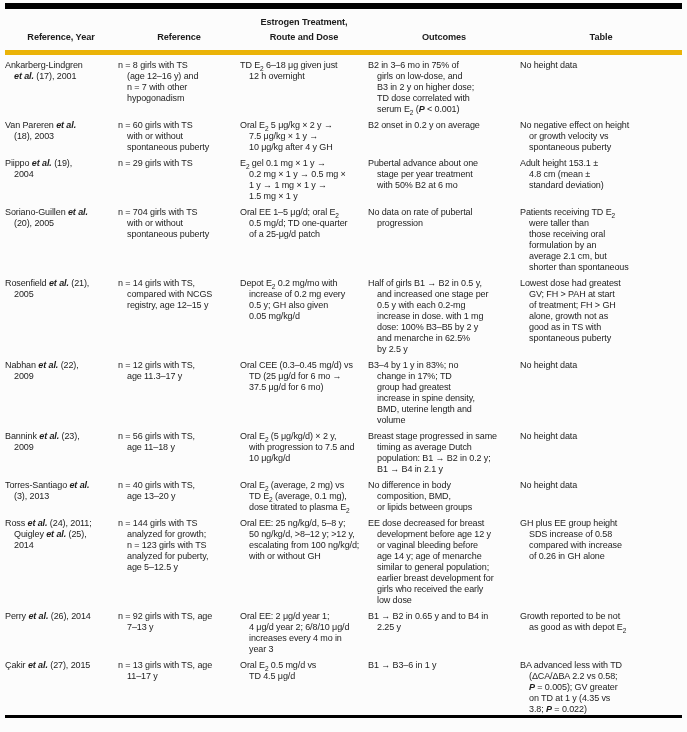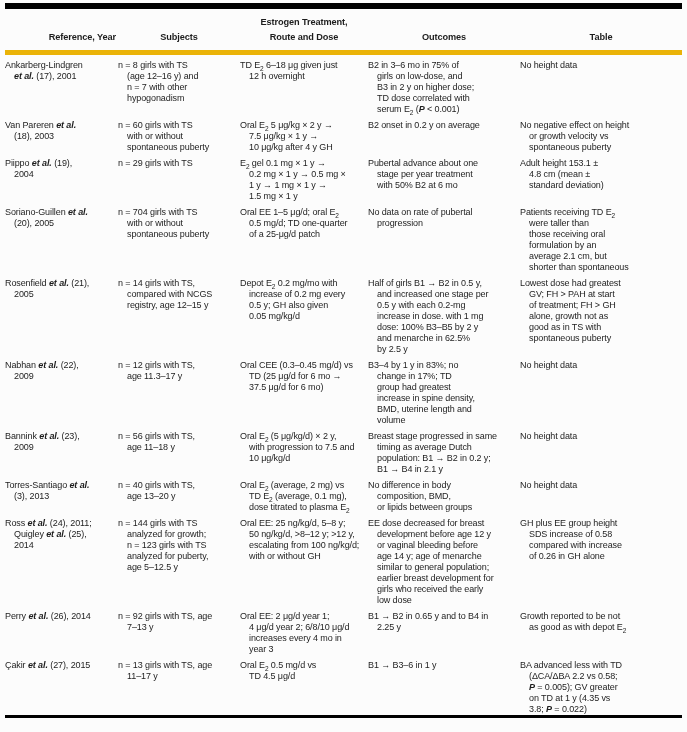--- a/index.html
+++ b/index.html
@@ -24,21 +24,21 @@
     table-layout: fixed;
     width: 677px;
     border-bottom: 3px solid #000;
   }
   thead th {
     font-size: 9.2px; font-weight: bold; letter-spacing: -0.1px;
     text-align: center; vertical-align: bottom;
     padding: 6px 2px 5px 2px; line-height: 15px;
     border-bottom: 5px solid #eab308;
   }
-  thead th.first-col { text-align: right; padding-left: 1px; }
+  thead th.first-col { text-align: center; padding-left: 1px; }
   tbody td {
     vertical-align: top;
     padding: 5px 8px 0 0;
     font-size: 9px; line-height: 11px; letter-spacing: -0.1px;
   }
   tbody td:last-child { padding-right: 2px; margin-left: 12px; }
   .cell { padding-left: 9px; text-indent: -9px; }
   sub { font-size: 6.5px; line-height: 0; }
   i { font-style: italic; font-weight: bold; }
 </style>
@@ -53,21 +53,21 @@
     <colgroup>
       <col style="width:113px">
       <col style="width:122px">
       <col style="width:128px">
       <col style="width:152px">
       <col style="width:162px">
     </colgroup>
     <thead>
       <tr>
         <th class="first-col">Reference, Year</th>
-        <th>Subjects</th>
+        <th>Reference</th>
         <th>Estrogen Treatment,<br>Route and Dose</th>
         <th>Outcomes</th>
         <th>Table</th>
       </tr>
     </thead>
     <tbody>
         <tr>
           <td>
             <div class="cell">Ankarberg-Lindgren<br><i>et al.</i> (17), 2001</div>
           </td>

